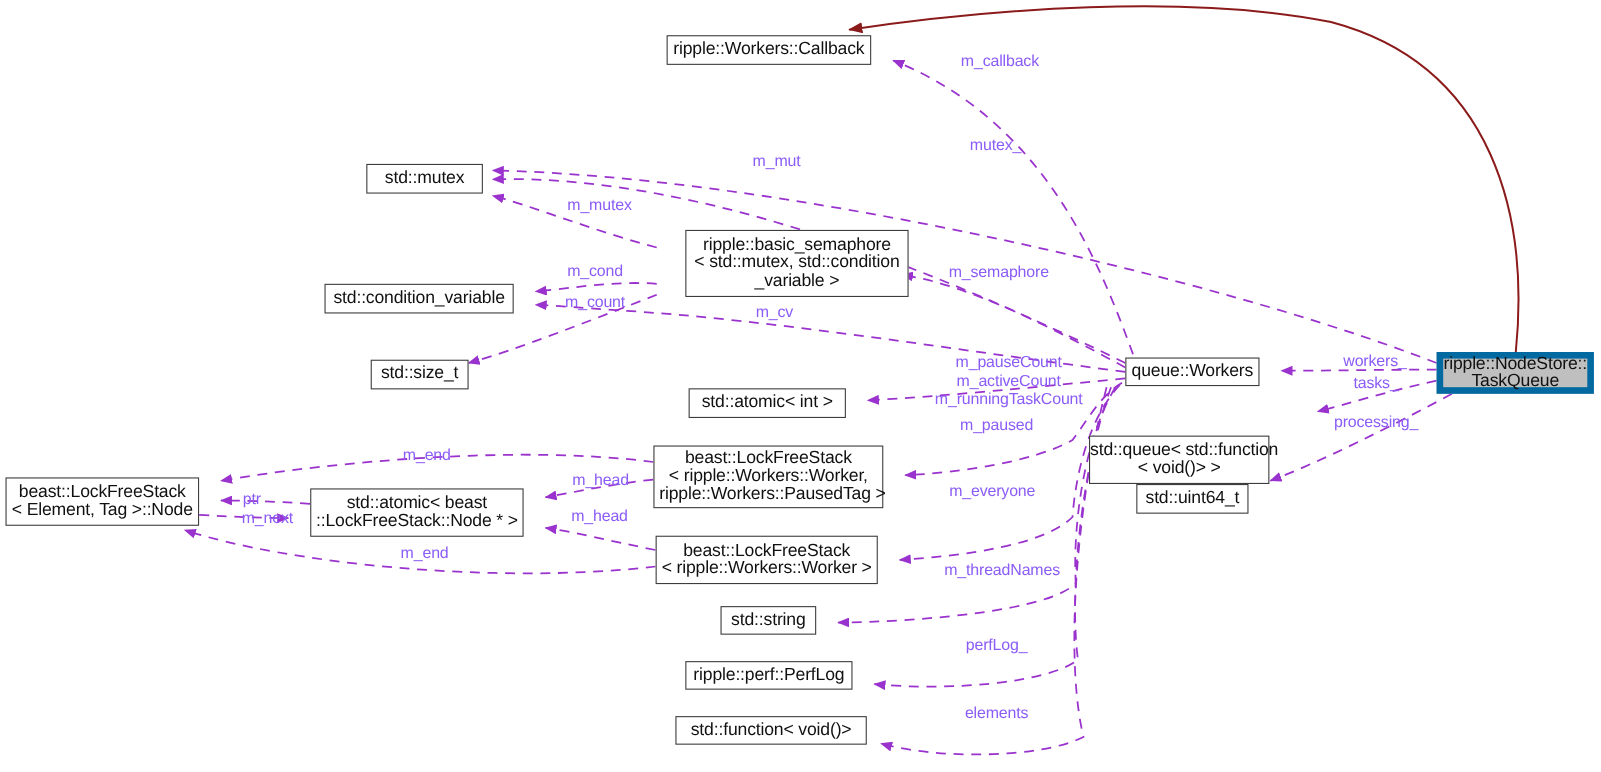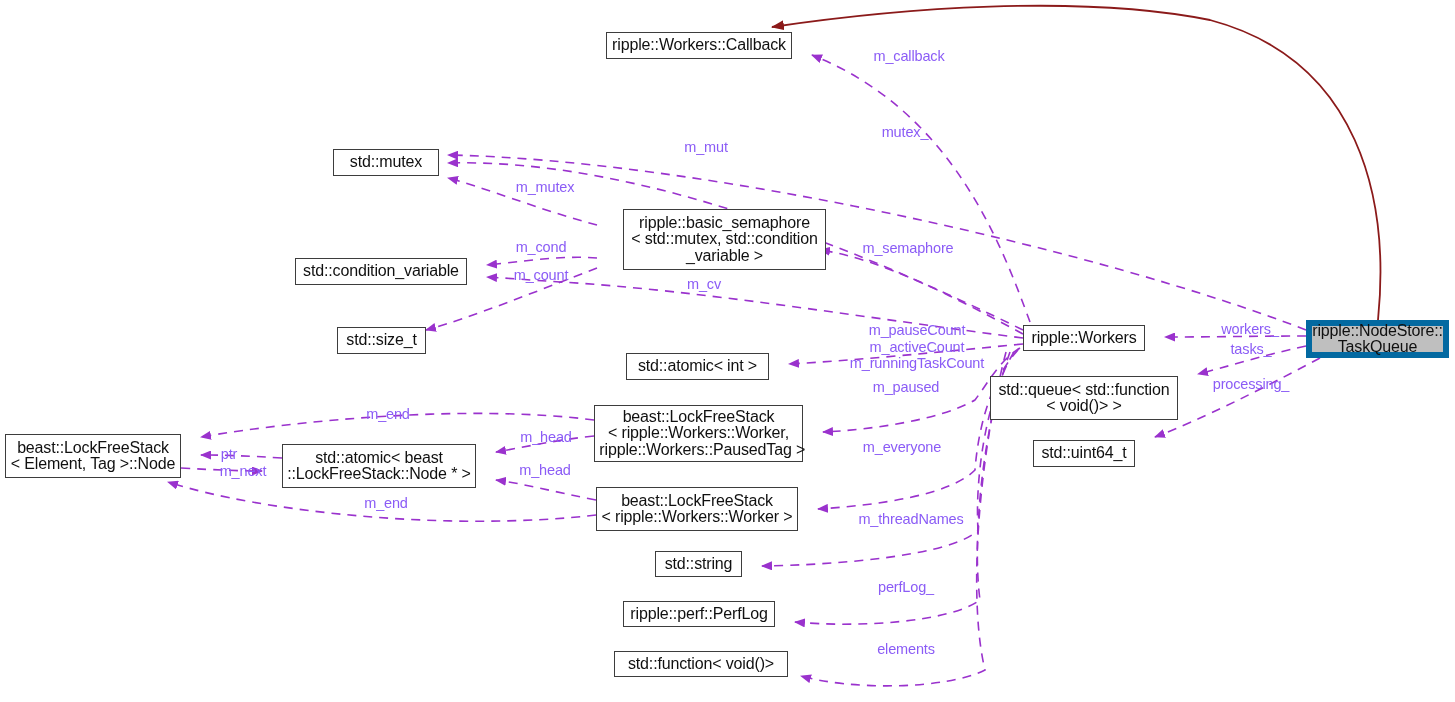--- a/index.html
+++ b/index.html
@@ -131,22 +131,22 @@
 
   <div id="nodes">
       <div class="node" style="left: 606px; top: 32px; width: 186px; height: 27px;"><span class="node-label">ripple::Workers::Callback</span></div>
       <div class="node" style="left: 333px; top: 149px; width: 106px; height: 27px; text-align: center;"><span class="node-label">std::mutex</span></div>
       <div class="node" style="left: 623px; top: 209px; width: 203px; height: 61px;"><span class="node-label">ripple::basic_semaphore
 &lt; std::mutex, std::condition
 _variable &gt;</span></div>
       <div class="node" style="left: 295px; top: 258px; width: 172px; height: 27px;"><span class="node-label">std::condition_variable</span></div>
       <div class="node" style="left: 337px; top: 327px; width: 89px; height: 27px;"><span class="node-label">std::size_t</span></div>
       <div class="node" style="left: 626px; top: 353px; width: 143px; height: 27px;"><span class="node-label">std::atomic&lt; int &gt;</span></div>
-      <div class="node" style="left: 1023px; top: 325px; width: 122px; height: 26px;"><span class="node-label">ripple::Workers</span></div>
-      <div class="node" style="left: 990px; top: 376px; width: 188px; height: 44px;"><span class="node-label">std::queue&lt; std::function
+      <div class="node" style="left: 1023px; top: 325px; width: 122px; height: 26px;"><span class="node-label">queue::Workers</span></div>
+      <div class="node" style="left: 990px; top: 396px; width: 164px; height: 44px;"><span class="node-label">std::queue&lt; std::function
 &lt; void()&gt; &gt;</span></div>
       <div class="node highlight" style="left: 1306px; top: 320px; width: 143px; height: 38px;"><span class="node-label">ripple::NodeStore::
 TaskQueue</span></div>
       <div class="node" style="left: 1033px; top: 440px; width: 102px; height: 27px;"><span class="node-label">std::uint64_t</span></div>
       <div class="node" style="left: 5px; top: 434px; width: 176px; height: 44px;"><span class="node-label">beast::LockFreeStack
 &lt; Element, Tag &gt;::Node</span></div>
       <div class="node" style="left: 282px; top: 444px; width: 194px; height: 44px;"><span class="node-label">std::atomic&lt; beast
 ::LockFreeStack::Node * &gt;</span></div>
       <div class="node" style="left: 594px; top: 405px; width: 209px; height: 57px;"><span class="node-label">beast::LockFreeStack
 &lt; ripple::Workers::Worker,

